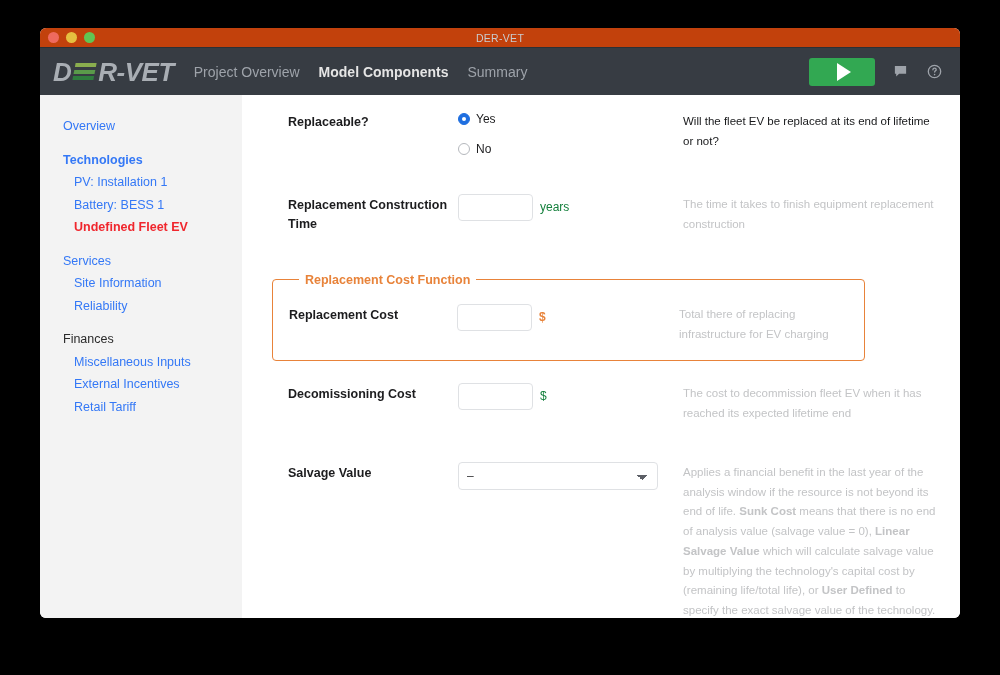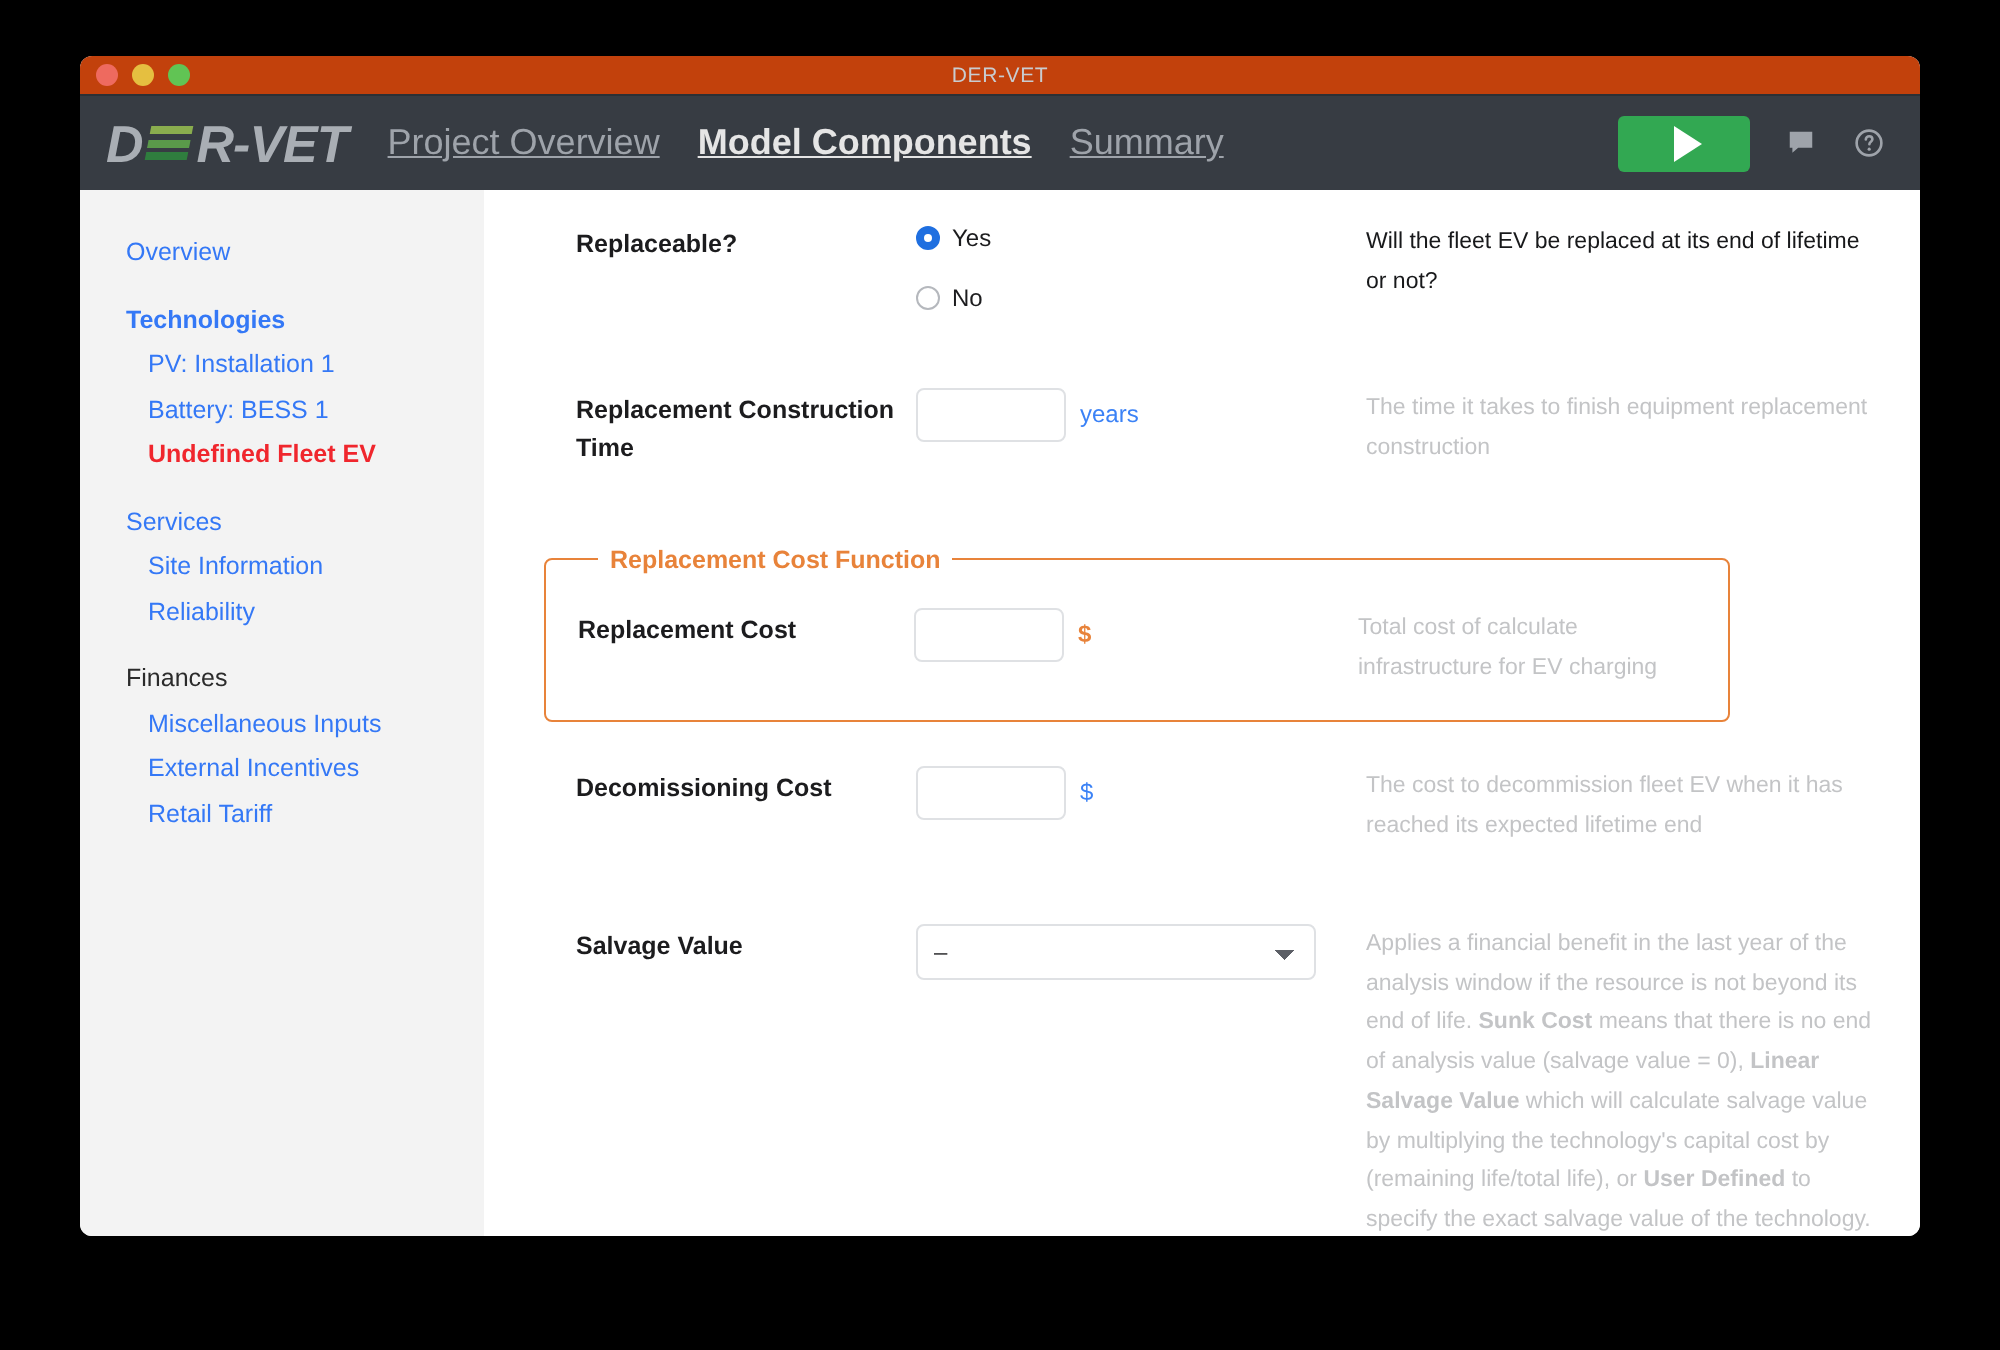--- a/index.html
+++ b/index.html
@@ -83,25 +83,24 @@
     margin: 0 3px;
     transform: skewX(-11deg);
   }
   #logo .lg-e i { display: block; height: 4px; width: 21px; }
   #logo .lg-e i:nth-child(1) { background: #8aad4e; }
   #logo .lg-e i:nth-child(2) { background: #5a9a4a; }
   #logo .lg-e i:nth-child(3) { background: #2f7d3e; }
 
   .nav-links { display: flex; align-items: center; gap: 19px; }
   .nav-link {
-    font-size: 18px;
+    font-size: 14px;
     color: #9ea3aa;
     cursor: pointer;
     white-space: nowrap;
-    text-decoration: underline;
   }
   .nav-link.active { color: #e5e5e5; font-weight: bold; }
 
   .header-right {
     margin-left: auto;
     display: flex;
     align-items: center;
     gap: 17px;
   }
   #run-button {
@@ -200,21 +199,21 @@
     border-radius: 4px;
     background: #fff;
     font-size: 12px;
     padding: 0 7px;
     color: #222;
     font-family: "Liberation Sans", sans-serif;
     outline: none;
   }
   .unit {
     font-size: 12px;
-    color: #3b82f6;
+    color: #15803d;
     padding-top: 6px;
   }
   .unit.accent { color: #e8833a; font-weight: bold; }
 
   .sel-input {
     width: 200px; height: 28px;
     border: 1px solid #dfe1e4;
     border-radius: 4px;
     background: #fff;
     font-size: 12px;
@@ -372,21 +371,21 @@
       </div>
 
       <fieldset id="replacement-cost-fieldset">
         <legend>Replacement Cost Function</legend>
         <div class="form-row">
           <div class="f-label">Replacement Cost</div>
           <div class="f-control">
             <input class="txt-input" type="text" value="" style="">
             <span class="unit accent">$</span>
           </div>
-          <div class="f-help">Total cost of calculate infrastructure for EV charging</div>
+          <div class="f-help">Total there of replacing infrastructure for EV charging</div>
         </div>
       </fieldset>
 
       <div class="form-row tall">
         <div class="f-label">Decomissioning Cost</div>
         <div class="f-control">
           <input class="txt-input" type="text" value="" style="">
           <span class="unit">$</span>
         </div>
         <div class="f-help">The cost to decommission fleet EV when it has reached its expected lifetime end</div>

